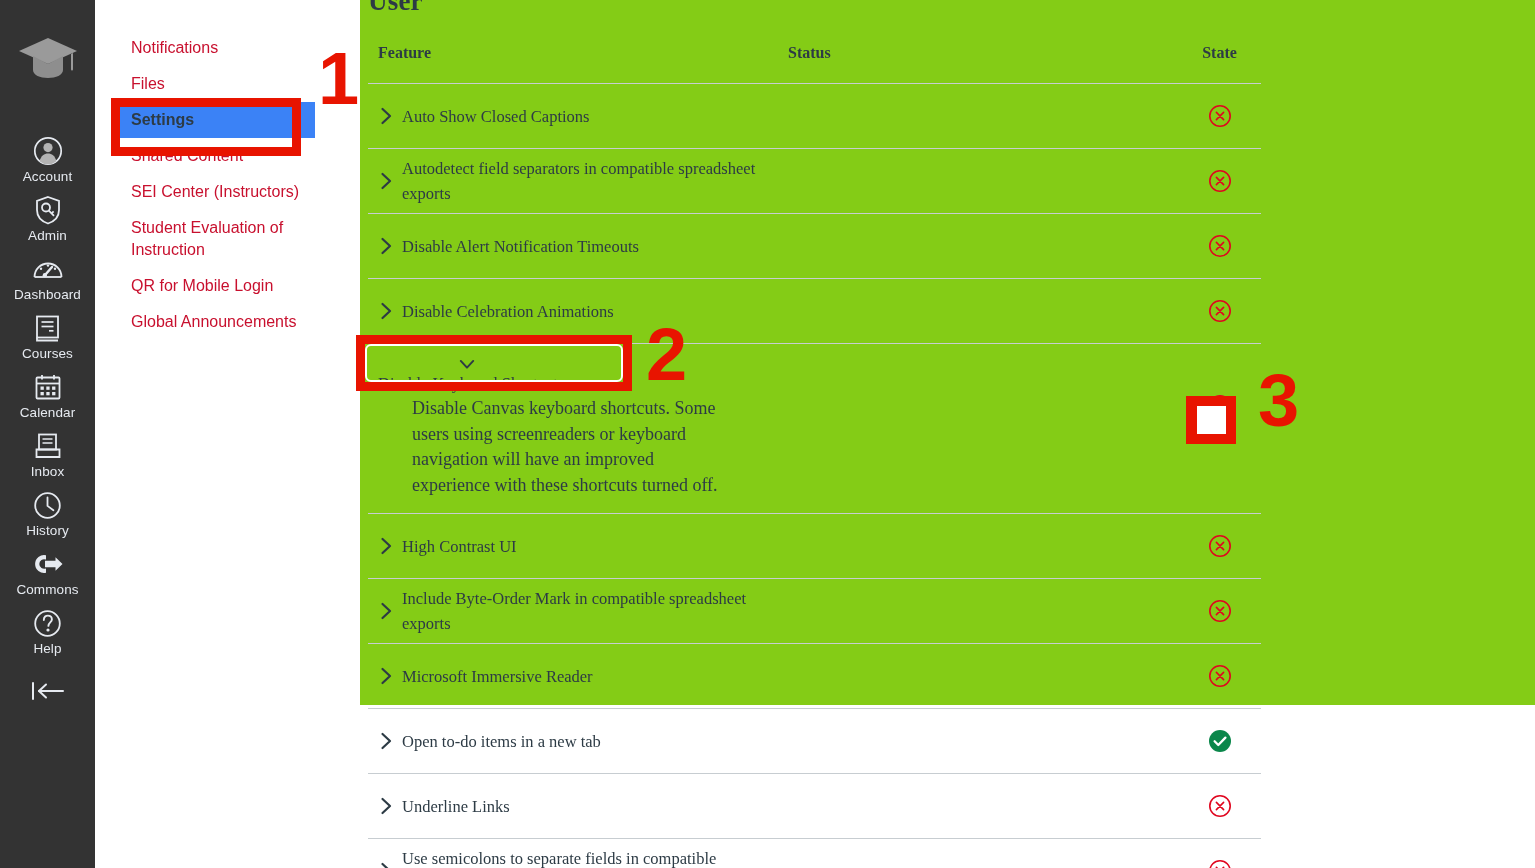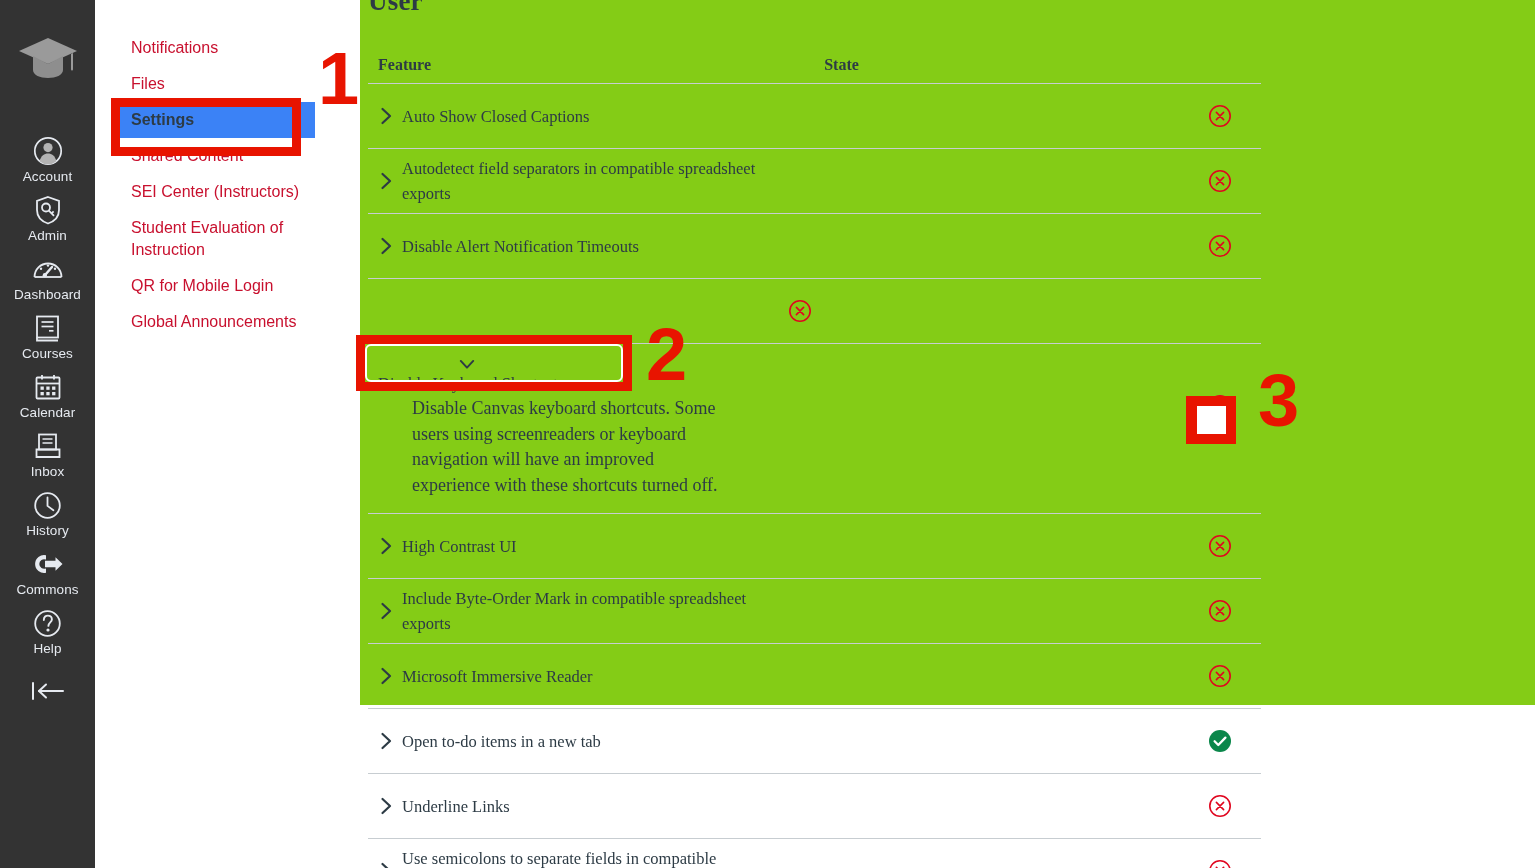--- a/index.html
+++ b/index.html
@@ -86,24 +86,22 @@
     color: #2d3b45;
     letter-spacing: .2px;
   }
 
   .ftable {
     position: absolute; left: 8px; top: 44px;
     width: 893px;
   }
   .ft-head {
     display: flex;
-    align-items: flex-end;
     height: 40px;
     border-bottom: 1px solid #c7cdd1;
-    gap: 12px;
   }
   .ft-h-feature { width: 420px; padding-left: 10px; }
   .ft-h-status  { width: 390px; }
   .ft-h-state   { width: 83px; text-align: center; }
   .ft-head span {
     font-size: 16px;
     font-weight: bold;
     color: #2d3b45;
     display: block;
     padding-bottom: 9px;
@@ -349,20 +347,23 @@
   <div class="main">
 
     <h1 class="page-title">User</h1>
 
     <div class="ftable">
 
       <div class="ft-head">
         <div class="ft-h-feature">
           <span>Feature</span>
         </div>
+        <div class="ft-h-status">
+          <span>Status</span>
+        </div>
         <div class="ft-h-state">
           <span>State</span>
         </div>
       </div>
 
       <div id="rows">
           <div class="ft-row">
             <div class="ft-cell-feature">
               <span class="chev">
                 <svg width="13" height="18" viewBox="0 0 13 18">
@@ -407,20 +408,28 @@
             </div>
             <div class="ft-cell-status"><span></span></div>
             <div class="ft-cell-state">
               <svg class="state-off" viewBox="0 0 24 24">
                 <circle cx="12" cy="12" r="10.2" fill="none" stroke="#e0061f" stroke-width="1.6"></circle>
                 <path d="M8.4 8.4 L15.6 15.6 M15.6 8.4 L8.4 15.6" stroke="#e0061f" stroke-width="1.6" stroke-linecap="round"></path>
               </svg>
             </div>
           </div>
           <div class="ft-row">
+            <div class="ft-cell-feature">
+              <span class="chev">
+                <svg width="13" height="18" viewBox="0 0 13 18">
+                  <path d="M2.5 2 L10 9 L2.5 16" fill="none" stroke="#2d3b45" stroke-width="2.2" stroke-linecap="round" stroke-linejoin="round"></path>
+                </svg>
+              </span>
+              <span class="ft-name">Disable Celebration Animations</span>
+            </div>
             <div class="ft-cell-status"><span></span></div>
             <div class="ft-cell-state">
               <svg class="state-off" viewBox="0 0 24 24">
                 <circle cx="12" cy="12" r="10.2" fill="none" stroke="#e0061f" stroke-width="1.6"></circle>
                 <path d="M8.4 8.4 L15.6 15.6 M15.6 8.4 L8.4 15.6" stroke="#e0061f" stroke-width="1.6" stroke-linecap="round"></path>
               </svg>
             </div>
           </div>
           <div class="ft-row expanded">
             <div class="ft-cell-feature">

